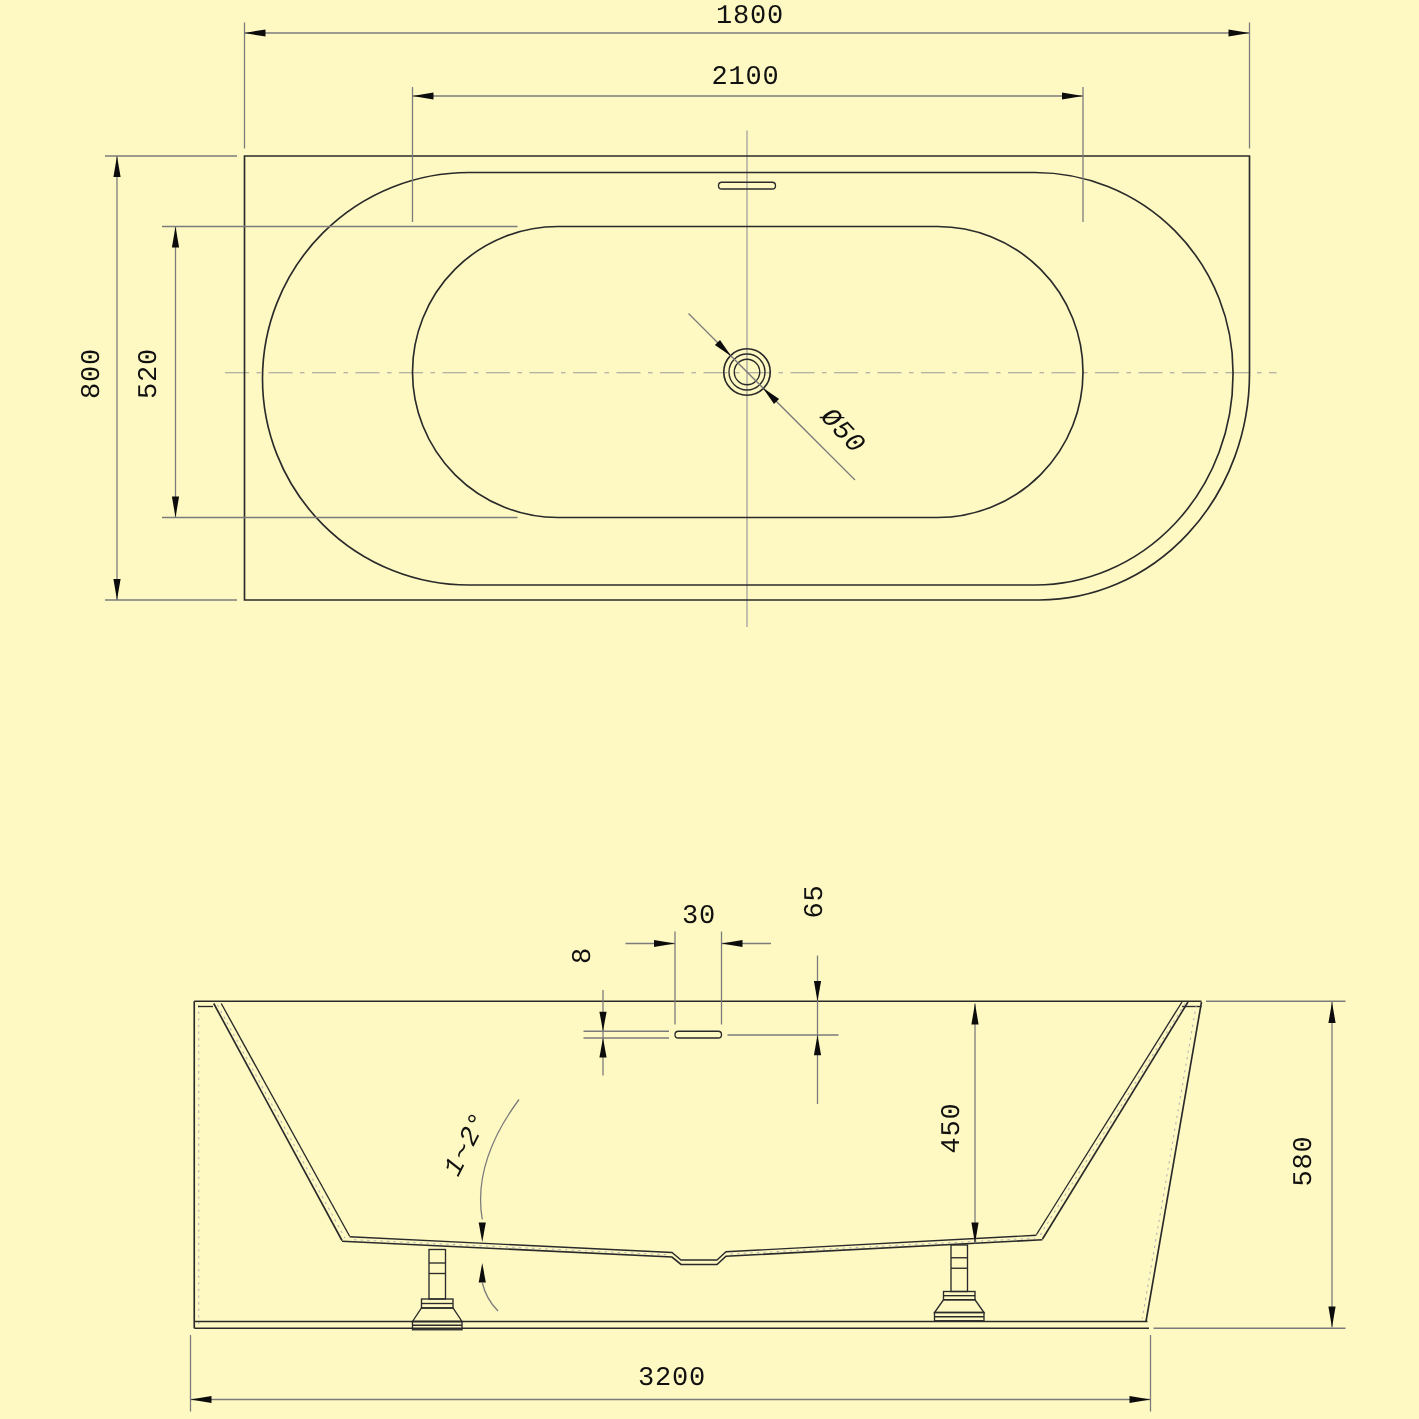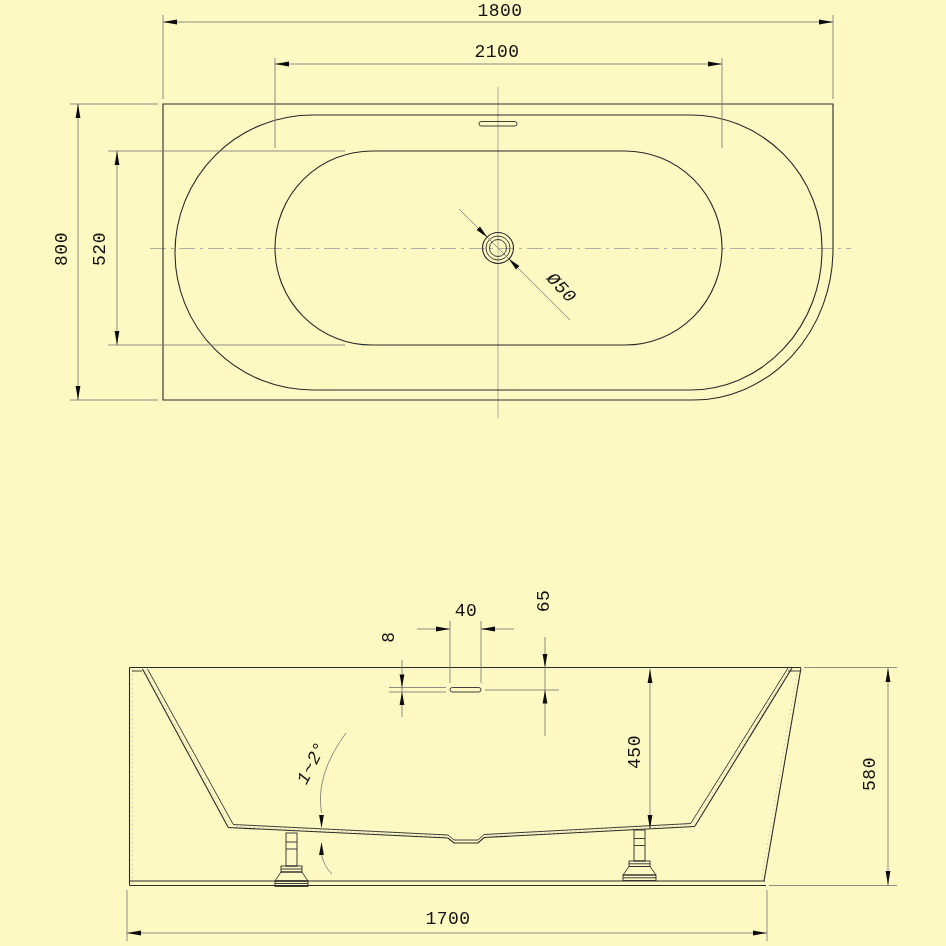--- a/index.html
+++ b/index.html
@@ -185,20 +185,20 @@
     </g>
   </g>
 </svg>
 
 <div class="dim" style="left:500px;top:11px;">1800</div>
 <div class="dim" style="left:497px;top:52px;">2100</div>
 <div class="dim r90" style="left:62px;top:249px;">800</div>
 <div class="dim r90" style="left:100px;top:249px;">520</div>
 <div class="dim diag" style="left:561px;top:288px;">Ø50</div>
 
-<div class="dim" style="left:466px;top:611px;">40</div>
+<div class="dim" style="left:466px;top:611px;">30</div>
 <div class="dim r90" style="left:544px;top:601px;">65</div>
 <div class="dim r90" style="left:389px;top:637px;">8</div>
 <div class="dim r90" style="left:635px;top:752px;">450</div>
 <div class="dim r90" style="left:870px;top:774px;">580</div>
-<div class="dim" style="left:448px;top:919px;">1700</div>
+<div class="dim" style="left:448px;top:919px;">3200</div>
 <div class="dim slope" style="left:312px;top:763px;">1~2°</div>
 </div>
 
 </body></html>

